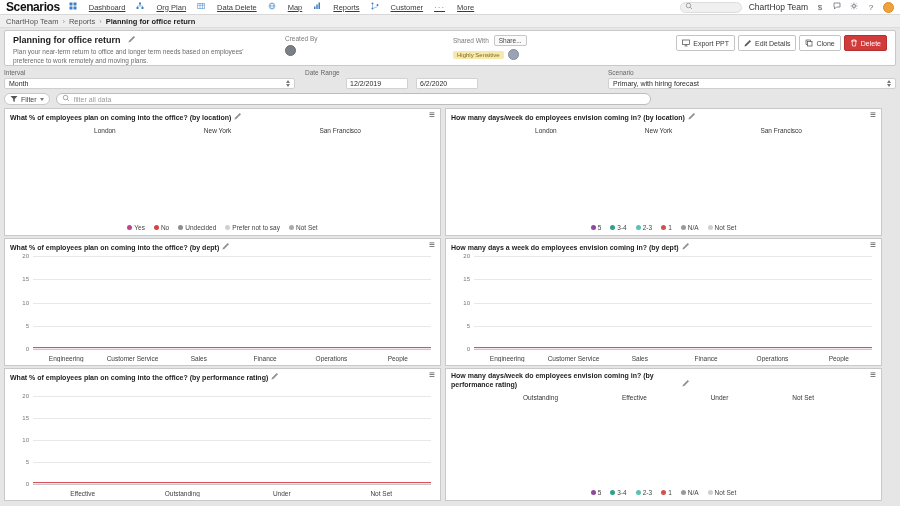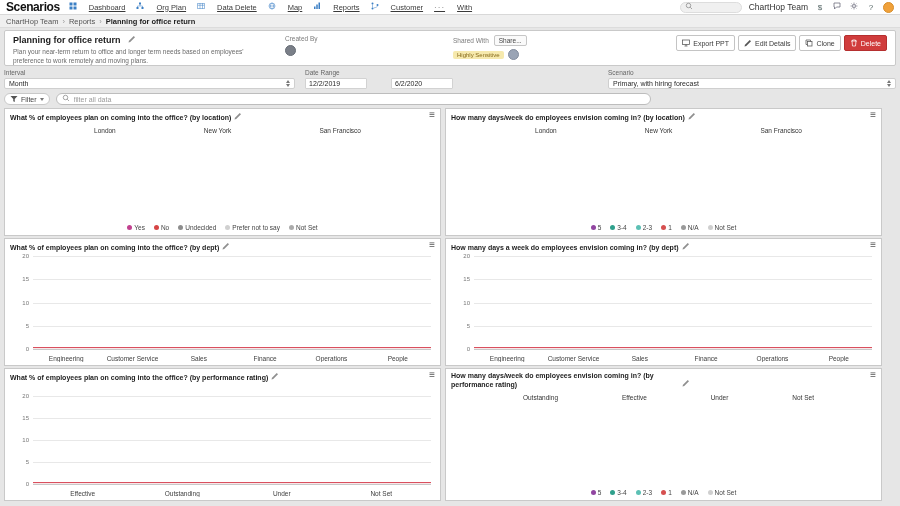--- a/index.html
+++ b/index.html
@@ -42,21 +42,21 @@
   .btn{display:flex;align-items:center;gap:3px;border:1px solid #c4c4c4;background:#fff;border-radius:2px;font-size:7px;padding:2.5px 5px;color:#3a3a3a;cursor:pointer;font-family:inherit;white-space:nowrap;}
   .btn.danger{background:#d03c3c;border-color:#b52f2f;color:#fff;}
   
   .controls{display:flex;margin:3px 4px 0;gap:10px;}
   .control label{display:block;font-size:6.5px;color:#666;margin-bottom:2px;}
   .select{height:11px;background:#fff;border:1px solid #cfcfcf;border-radius:2px;display:flex;align-items:center;justify-content:space-between;padding:0 4px;font-size:7px;color:#2a2a2a;cursor:pointer;}
   .updown{display:flex;flex-direction:column;gap:1px;}
   .updown::before{content:"";border-left:2.5px solid transparent;border-right:2.5px solid transparent;border-bottom:3px solid #777;}
   .updown::after{content:"";border-left:2.5px solid transparent;border-right:2.5px solid transparent;border-top:3px solid #777;}
   .c-interval{width:291px;}
-  .dates{display:flex;gap:24px;}
+  .dates{display:flex;gap:8px;margin-left:41px;}
   .dates input{width:62px;height:11px;border:1px solid #d2d2d2;border-radius:1px;font-size:7px;padding:0 3px;color:#2a2a2a;font-family:inherit;background:#fff;}
   .c-scenario{margin-left:auto;width:288px;}
   
   .filterbar{display:flex;align-items:center;margin:4px 4px 0;gap:6px;}
   .filter-btn{display:flex;align-items:center;gap:3px;background:#fff;border:1px solid #c9c9c9;border-radius:7px;height:12px;padding:0 5px;font-size:7px;color:#444;cursor:pointer;font-family:inherit;}
   .caret-down{border-left:2.5px solid transparent;border-right:2.5px solid transparent;border-top:3px solid #777;display:inline-block;}
   .big-search{width:595px;height:12px;background:#fff;border:1px solid #bdbdbd;border-radius:7px;display:flex;align-items:center;gap:4px;padding:0 5px;}
   .big-search input{border:none;outline:none;flex:1;font-size:7px;color:#333;font-family:inherit;background:transparent;}
   .big-search input::placeholder{color:#9a9a9a;}
   
@@ -133,21 +133,21 @@
       <span><svg class="i" viewBox="0 0 16 16" fill="#3b7fc4">
             <circle cx="3" cy="3" r="2"></circle>
             <circle cx="3" cy="13" r="2"></circle>
             <circle cx="13" cy="6" r="2"></circle>
             <path d="M3 5v6M5 12c6-1 8-3 8-4" stroke="#3b7fc4" fill="none"></path>
           </svg></span>
       <span>Customer</span>
     </div>
     <div class="nav-item">
       <span class="more-glyph">···</span>
-      <span>With</span>
+      <span>More</span>
     </div>
   </nav>
   <div class="topnav-right">
     <div class="search-pill">
       <span><svg class="i" viewBox="0 0 16 16">
             <circle cx="7" cy="7" r="4.5" fill="none" stroke="#888" stroke-width="1.5"></circle>
             <path d="M10.5 10.5L14 14" stroke="#888" stroke-width="1.5"></path>
           </svg></span>
     </div>
     <span class="team-name">ChartHop Team</span>

